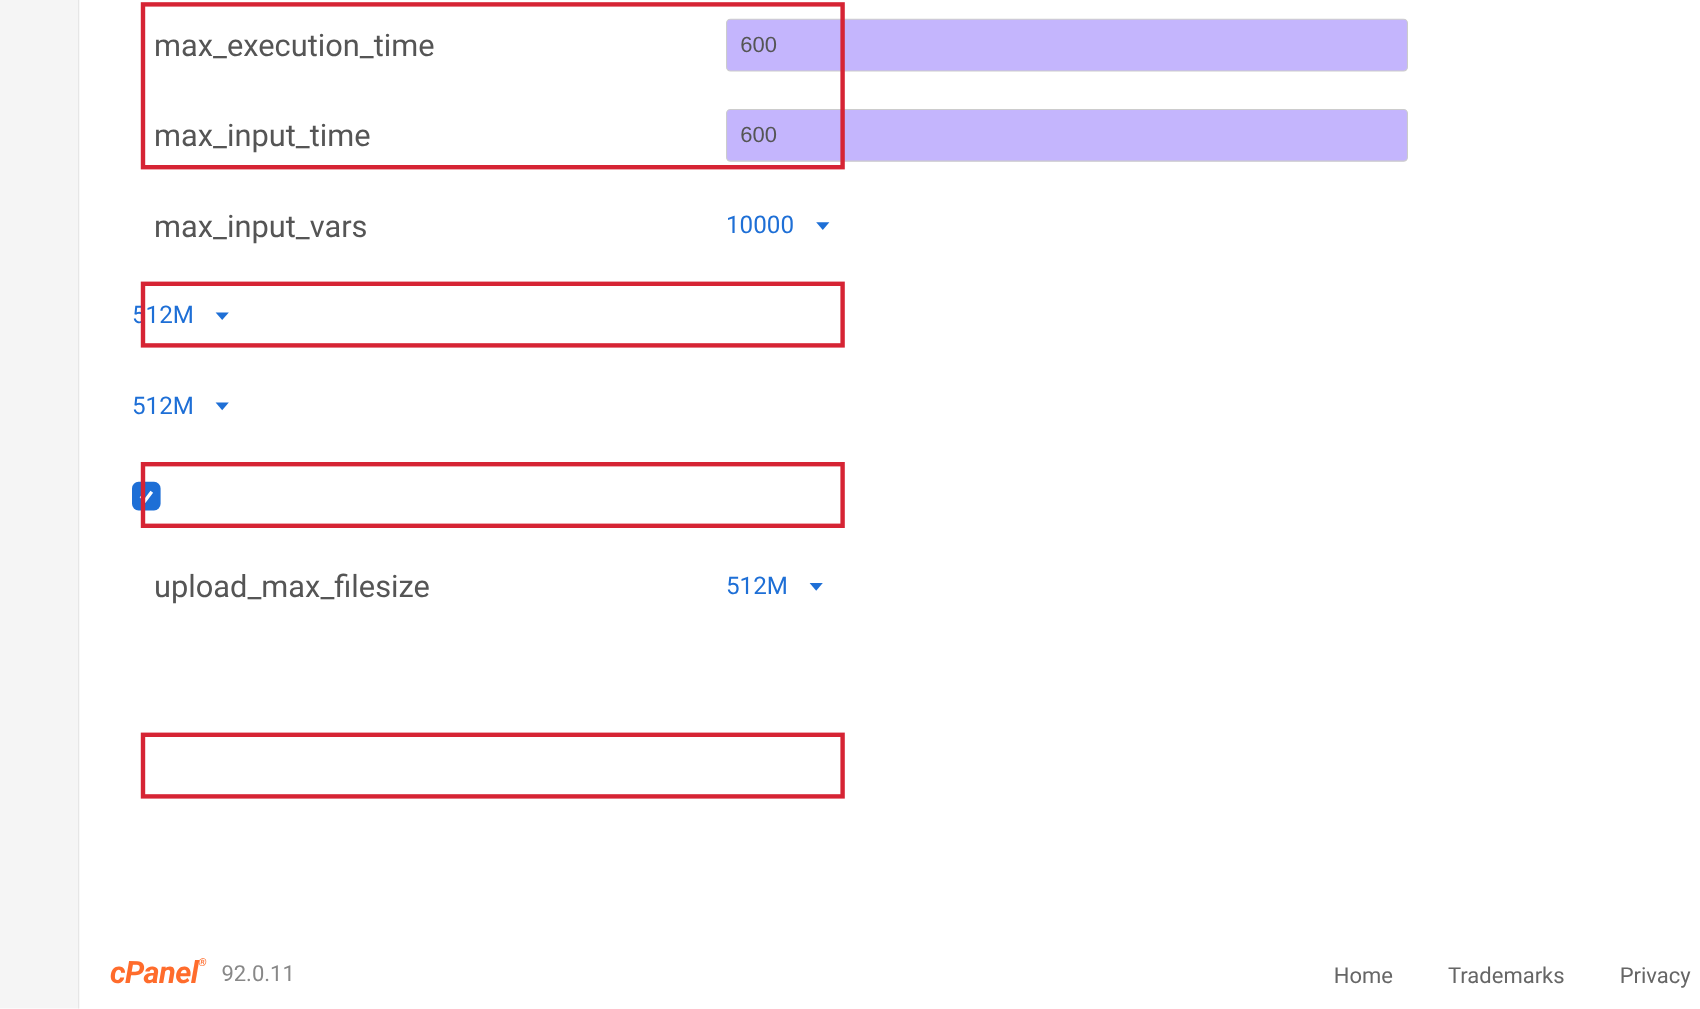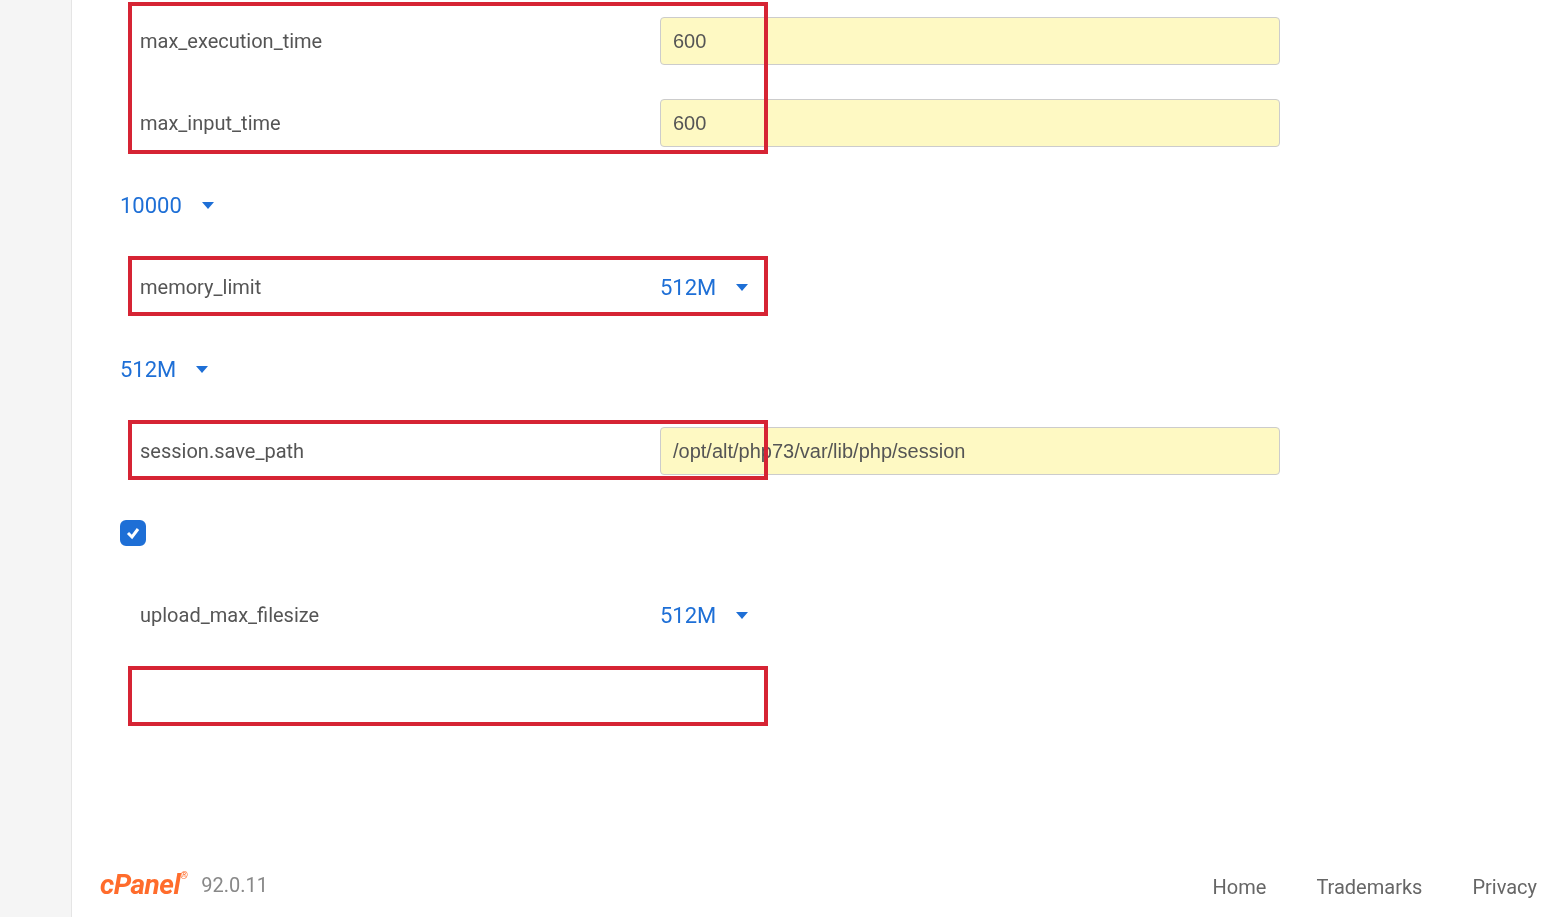--- a/index.html
+++ b/index.html
@@ -35,37 +35,37 @@
   }
   .form-row {
     display: flex;
     align-items: center;
     height: 82px;
     position: relative;
   }
   .label-col {
     width: 540px;
     padding-left: 20px;
-    font-size: 20px;
+    font-size: 28px;
     color: #555;
   }
   .value-col {
     flex: 0 0 auto;
     display: flex;
     align-items: center;
   }
   .text-input {
     width: 620px;
     height: 48px;
     border: 1px solid #ccc;
     border-radius: 4px;
     padding: 16px 12px;
     font-size: 20px;
     color: #555;
-    background: #fef9c3;
+    background: #c4b5fd;
   }
   .dropdown-value {
     color: #1e6fd6;
     font-size: 22px;
     display: inline-flex;
     align-items: center;
     gap: 20px;
     cursor: pointer;
   }
   .caret {
@@ -163,54 +163,48 @@
     </div>
 
     <div class="form-row">
       <div class="label-col">max_input_time</div>
       <div class="value-col">
         <input class="text-input" type="text" value="600" style="">
       </div>
     </div>
 
     <div class="form-row">
+      <div class="label-col">max_input_vars</div>
       <div class="value-col">
         <span class="dropdown-value">
           <span>10000</span>
           <span class="caret"></span>
         </span>
       </div>
     </div>
 
     <div class="form-row">
-      <div class="label-col">memory_limit</div>
       <div class="value-col">
         <span class="dropdown-value">
           <span>512M</span>
           <span class="caret"></span>
         </span>
       </div>
     </div>
 
 
     <div class="form-row">
       <div class="value-col">
         <span class="dropdown-value">
           <span>512M</span>
           <span class="caret"></span>
         </span>
       </div>
     </div>
 
-    <div class="form-row">
-      <div class="label-col">session.save_path</div>
-      <div class="value-col">
-        <input class="text-input" type="text" value="/opt/alt/php73/var/lib/php/session" style="">
-      </div>
-    </div>
 
     <div class="form-row">
       <div class="value-col">
         <span class="checkbox checked">
           <svg viewBox="0 0 16 16">
               <polyline points="3 8 7 12 13 4"></polyline>
             </svg>
         </span>
       </div>
     </div>

